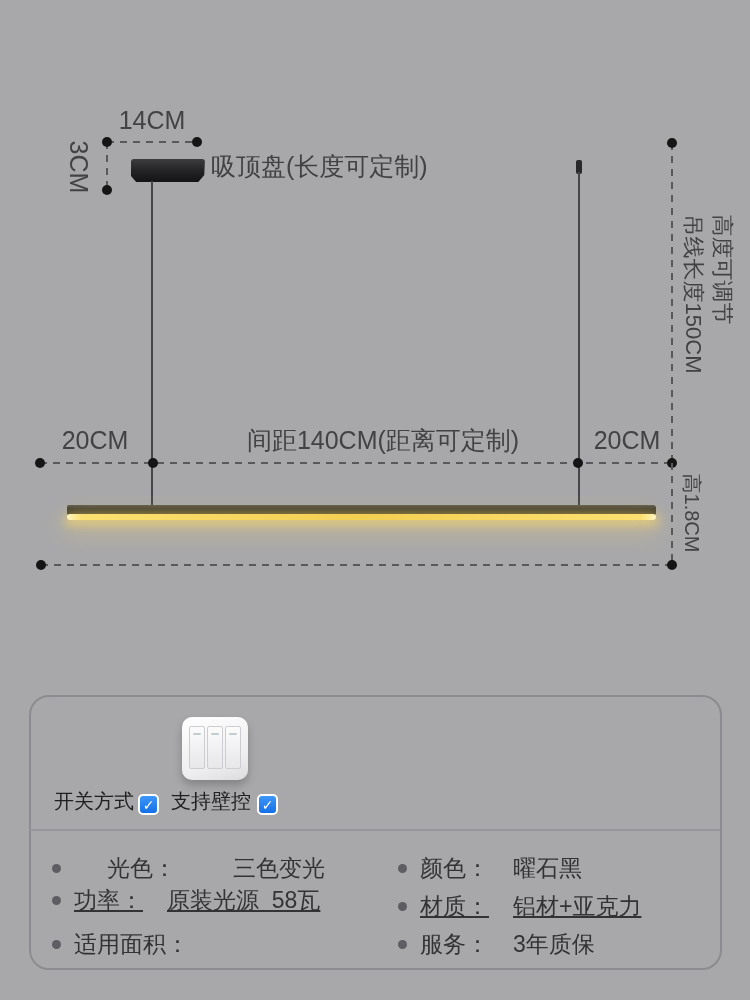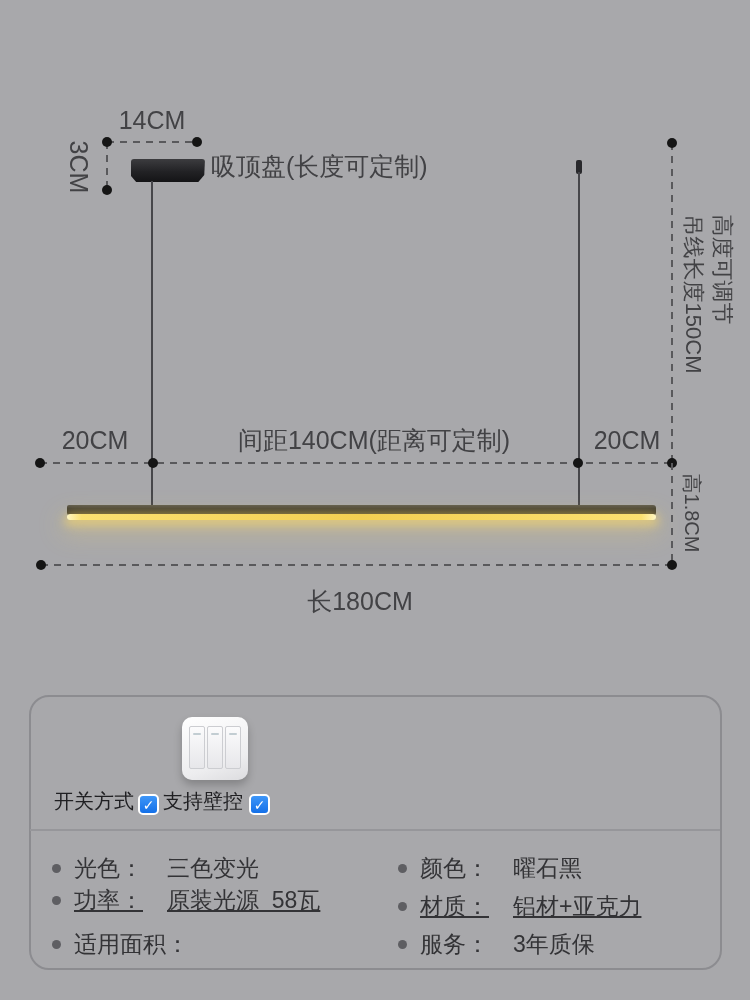--- a/index.html
+++ b/index.html
@@ -102,61 +102,60 @@
   <div class="wire" style="left:578px;top:172px;height:335px;"></div>
 
   <div class="dash-v" style="left:671px;top:143px;height:320px;"></div>
   <span class="dot" style="left:672px;top:143px;"></span>
   <div class="vlines" style="left:708px;top:294px;">
     <div>高度可调节</div>
     <div>吊线长度150CM</div>
   </div>
 
   <span class="lbl center" style="left:95px;top:440px;">20CM</span>
-  <span class="lbl center" style="left:374px;top:440px;">间距140CM(距离可定制)</span>
+  <span class="lbl center" style="left:383px;top:440px;">间距140CM(距离可定制)</span>
   <span class="lbl center" style="left:627px;top:440px;">20CM</span>
   <div class="dash-h" style="left:40px;top:462px;width:632px;"></div>
   <span class="dot" style="left:40px;top:463px;"></span>
   <span class="dot" style="left:153px;top:463px;"></span>
   <span class="dot" style="left:578px;top:463px;"></span>
   <span class="dot" style="left:672px;top:463px;"></span>
 
   <div class="lamp-bar"></div>
   <div class="lamp-glow"></div>
 
   <div class="dash-v" style="left:671px;top:463px;height:102px;"></div>
   <span class="vtext" style="left:691px;top:513px;font-size:20px;">高1.8CM</span>
 
   <div class="dash-h" style="left:41px;top:564px;width:631px;"></div>
   <span class="dot" style="left:41px;top:565px;"></span>
   <span class="dot" style="left:672px;top:565px;"></span>
-  <span class="lbl center" style="left:360px;top:601px;">长180CM</span>
 
   <div class="card"></div>
 
   <div class="switch-plate">
     <div class="rocker"></div>
     <div class="rocker"></div>
     <div class="rocker"></div>
   </div>
 
   <div class="switch-row">
     <span>开关方式</span>
     <span class="checkbox" style="margin-left:4px;">
       <span>✓</span>
     </span>
-    <span style="margin-left:4px;">支持壁控</span>
+    <span style="margin-left:12px;">支持壁控</span>
     <span class="checkbox" style="margin-left:6px;">
       <span>✓</span>
     </span>
   </div>
 
   <div class="divider"></div>
 
-  <div class="spec-row" style="left:52px;top:853px;">
+  <div class="spec-row" style="left:52px;top:853px;gap:33px;">
     <span class="bullet"></span>
     <span class="spec-label">光色：</span>
     <span class="spec-value">三色变光</span>
   </div>
   <div class="spec-row" style="left:52px;top:885px;text-decoration:underline;">
     <span class="bullet"></span>
     <span class="spec-label">功率：</span>
     <span class="spec-value">原装光源  58瓦</span>
   </div>
   <div class="spec-row" style="left:52px;top:929px;">

